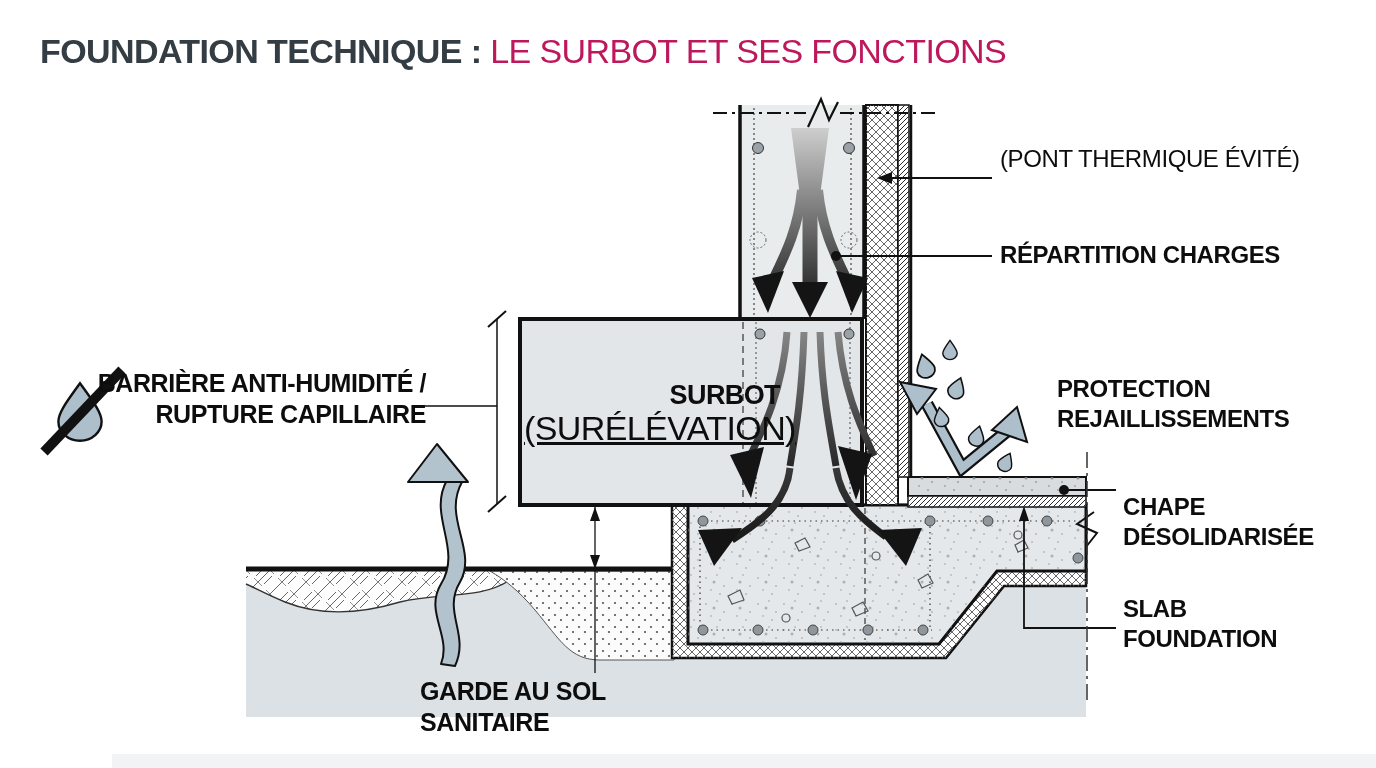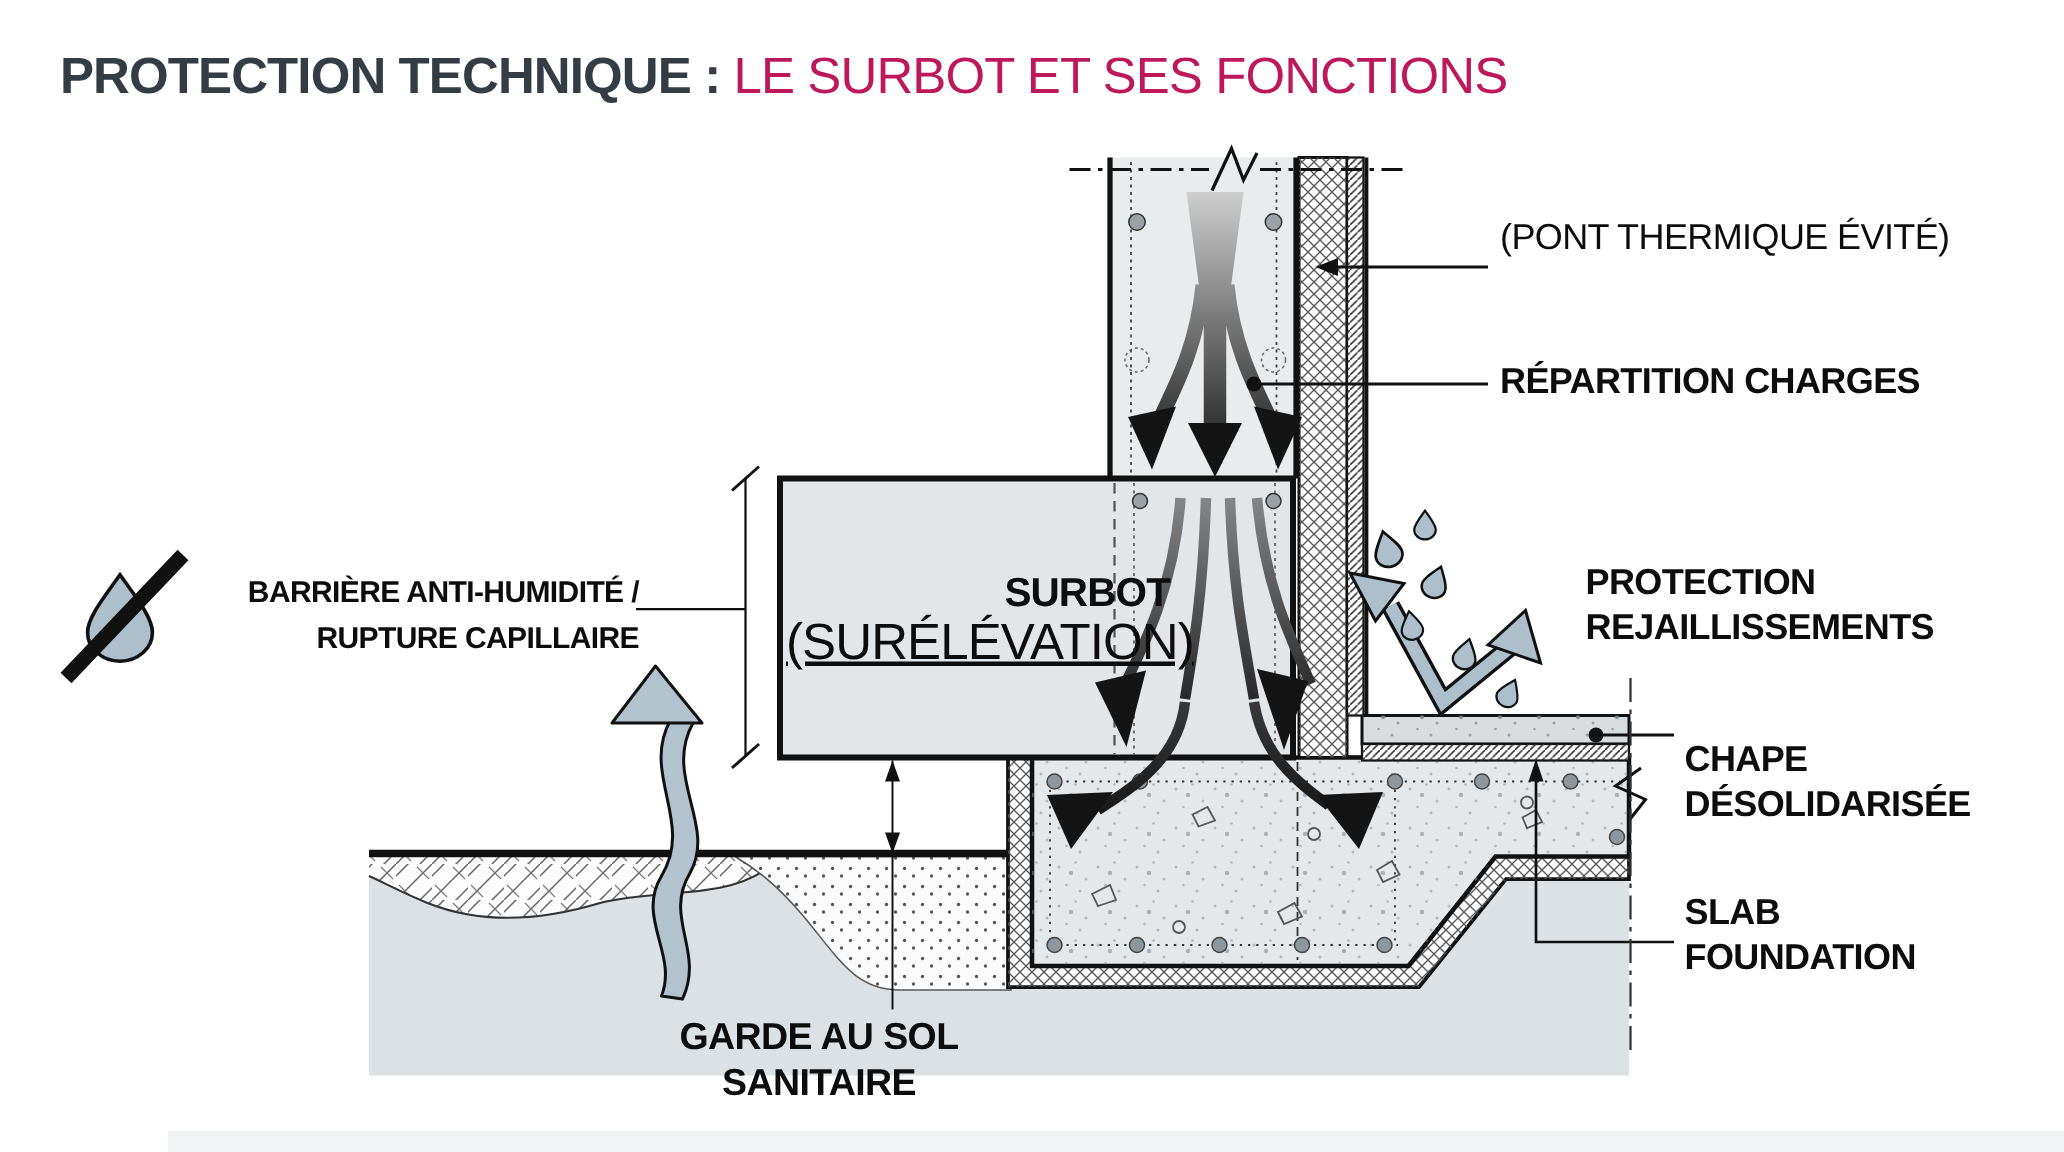--- a/index.html
+++ b/index.html
@@ -7,24 +7,24 @@
          font-family:"Liberation Sans",sans-serif;color:#0d0d0d;}
   #diagram{position:absolute;left:0;top:0;}
   .lbl{position:absolute;white-space:nowrap;font-weight:700;font-size:24px;
        letter-spacing:-0.4px;color:#0d0d0d;line-height:30px;}
   .lbl .reg{font-weight:400;}
   #title{position:absolute;left:40px;top:32px;font-size:34px;letter-spacing:-0.6px;
          color:#343d43;white-space:nowrap;}
   #title .t-bold{font-weight:700;}
   #title .t-reg{font-weight:400;color:#be185d;}
   .two-line div{display:block;}
-  #lbl-barriere{left:60px;top:380px;width:366px;text-align:right;font-size:20px;line-height:31px;}
+  #lbl-barriere{left:60px;top:368px;width:366px;text-align:right;font-size:25px;line-height:31px;}
   #lbl-surbot{left:524px;top:379px;width:256px;text-align:right;font-size:27px;line-height:33px;letter-spacing:-0.6px;}
   #lbl-surbot .reg{font-size:34px;text-decoration:underline;}
-  #lbl-garde{left:420px;top:676px;width:252px;text-align:center;font-size:25px;line-height:31px;}
+  #lbl-garde{left:420px;top:676px;width:252px;text-align:left;font-size:25px;line-height:31px;}
   #lbl-isolation{left:1000px;top:144px;}
   #lbl-repartition{left:1000px;top:240px;}
   #lbl-protection{left:1057px;top:374px;}
   #lbl-chape{left:1123px;top:474px;margin-top:18px;}
   #lbl-slab{left:1123px;top:594px;}
 </style>
 </head>
 <body>
 
 <div id="stage">
@@ -244,21 +244,21 @@
   <g>
     <path d="M1024,512 V628 H1116" fill="none" stroke="#111" stroke-width="1.8"></path>
     <polygon points="1024,506 1019,521 1029,521" fill="#111"></polygon>
   </g>
 
   <line x1="1087" y1="452" x2="1087" y2="700" stroke="#333" stroke-width="1.5" stroke-dasharray="16,5,3,5"></line>
 
   <rect x="112" y="754" width="1264" height="14" fill="#e9ecee" opacity="0.65"></rect>
 </svg>
 
-  <div id="title"><span class="t-bold">PROTECTION TECHNIQUE :</span><span class="t-reg"> LE SURBOT ET SES FONCTIONS</span></div>
+  <div id="title"><span class="t-bold">FOUNDATION TECHNIQUE :</span><span class="t-reg"> LE SURBOT ET SES FONCTIONS</span></div>
 
   <div class="lbl two-line" id="lbl-isolation">
     <div class="reg">(PONT THERMIQUE ÉVITÉ)</div>
   </div>
 
   <div class="lbl" id="lbl-repartition">RÉPARTITION CHARGES</div>
 
   <div class="lbl two-line" id="lbl-protection">
     <div>PROTECTION</div>
     <div>REJAILLISSEMENTS</div>

